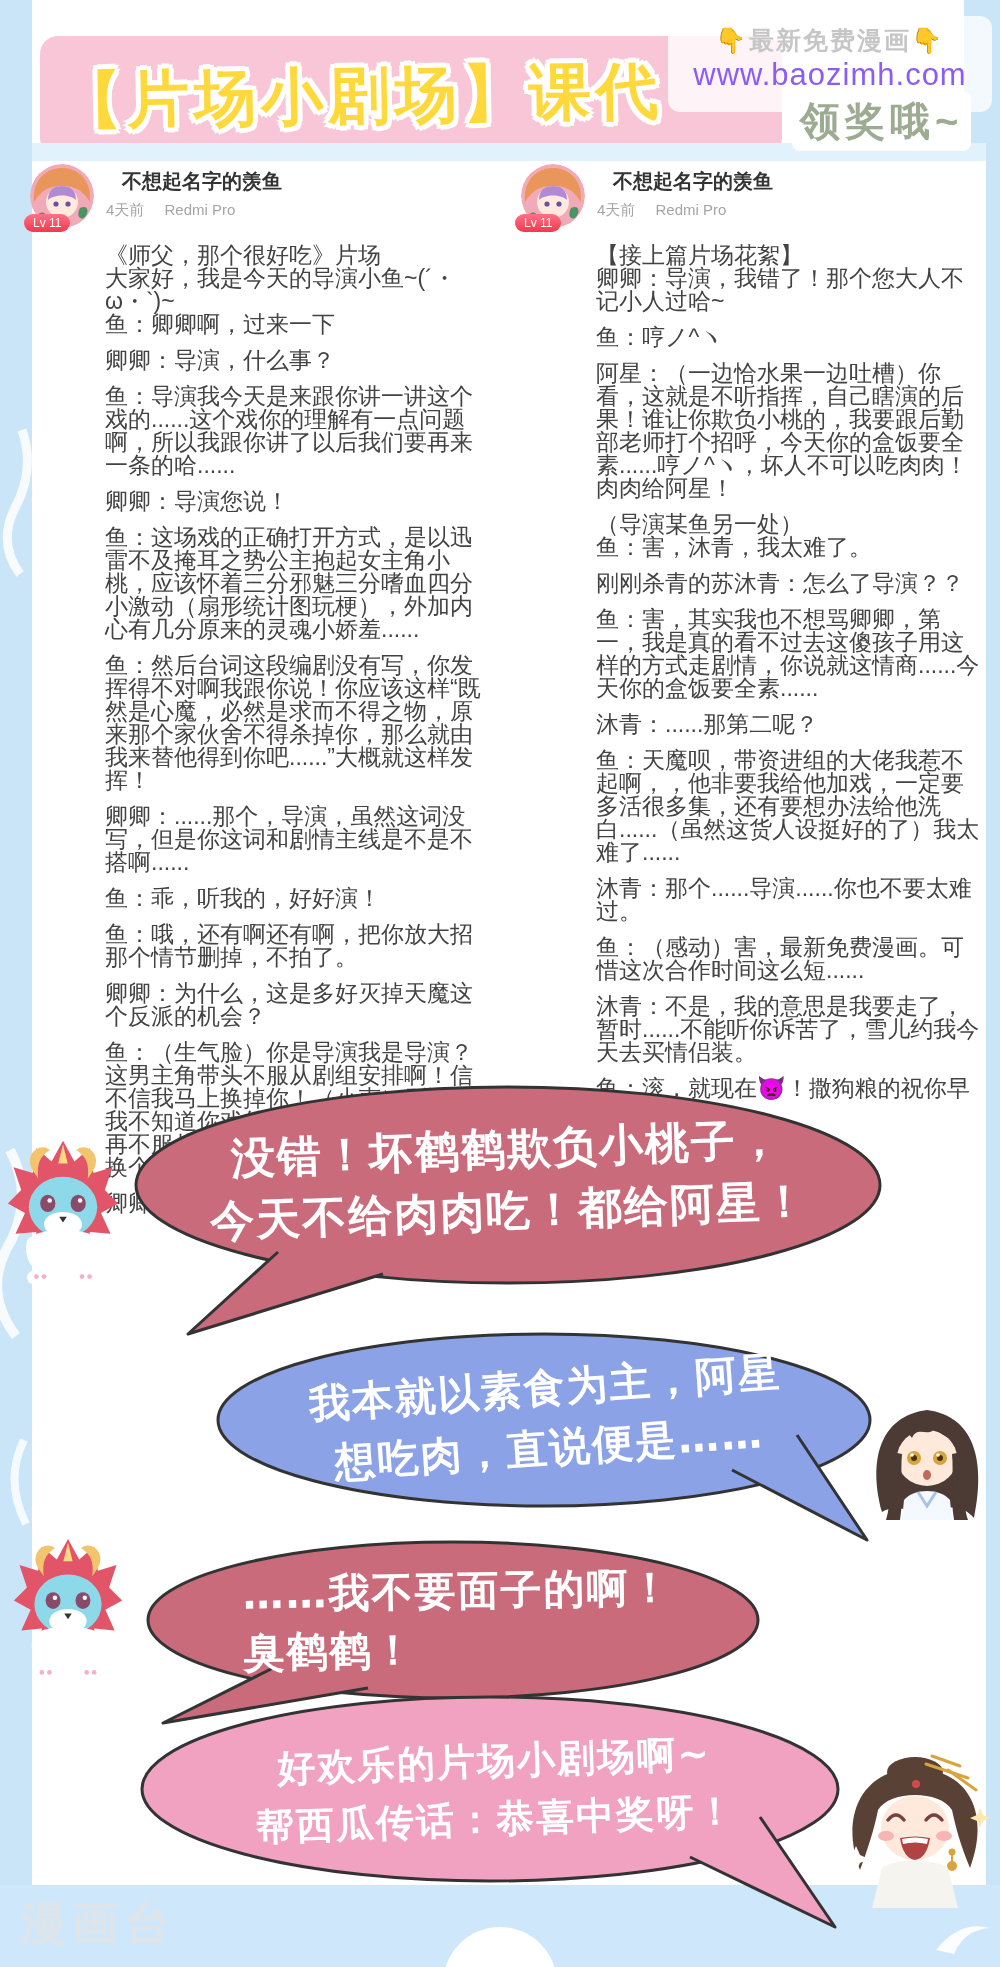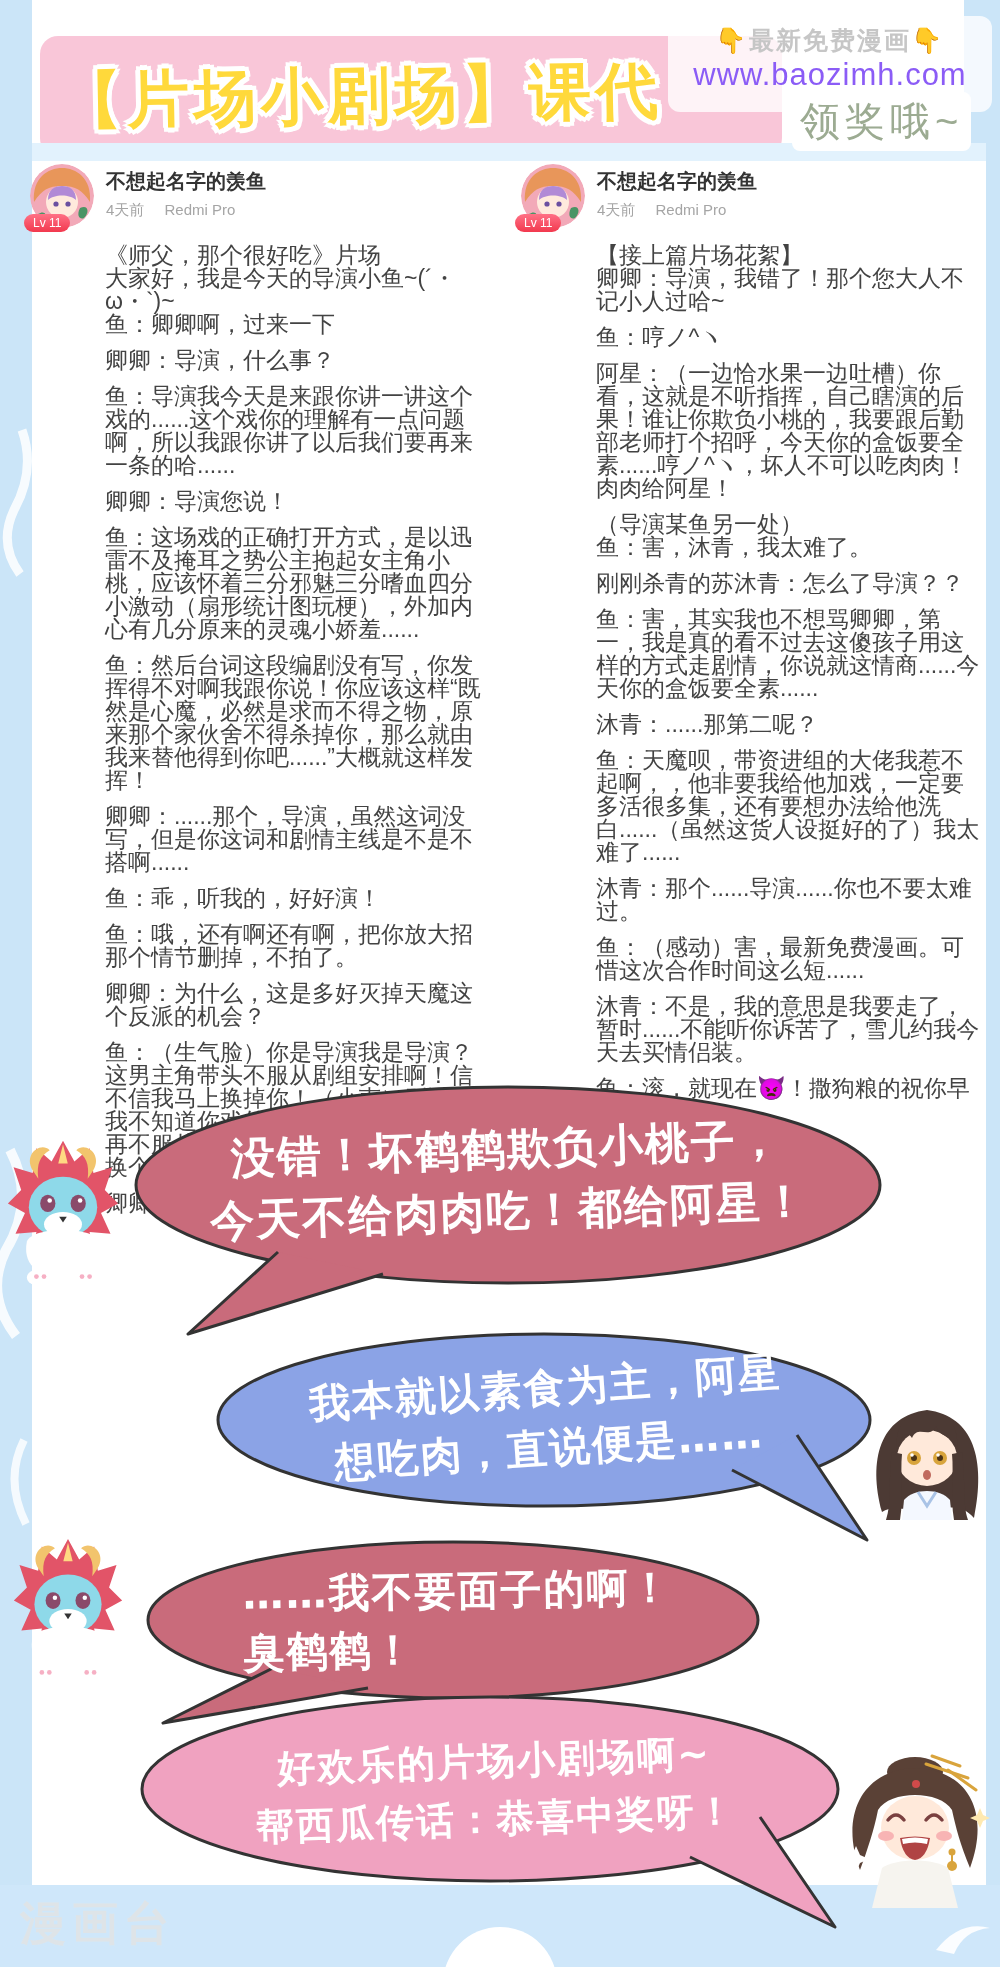--- a/index.html
+++ b/index.html
@@ -17,33 +17,33 @@
   .banner{position:absolute;left:40px;top:36px;width:742px;height:120px;background:#f9c6d8;
           border-radius:18px;display:flex;align-items:center;padding-left:20px;box-sizing:border-box;overflow:hidden;}
   .banner-title{font-size:62px;font-weight:bold;color:#ffd93b;letter-spacing:5px;white-space:nowrap;
       transform:rotate(-1deg);
       text-shadow:-4px -4px 0 #fff,4px -4px 0 #fff,-4px 4px 0 #fff,4px 4px 0 #fff,
                   0 -5px 0 #fff,0 5px 0 #fff,-5px 0 0 #fff,5px 0 0 #fff;}
   .promo{position:absolute;left:668px;top:16px;width:324px;height:96px;background:rgba(255,255,255,.78);
          border-radius:12px;text-align:center;z-index:5;}
   .promo-line1{margin-top:8px;font-size:25px;color:#c6c6c6;letter-spacing:2px;font-weight:bold;}
   .promo-url{font-size:31px;color:#8b5cf6;letter-spacing:1px;}
-  .claim{position:absolute;left:792px;top:92px;z-index:6;font-size:40px;font-weight:normal;color:#9cab92;
+  .claim{position:absolute;left:792px;top:92px;z-index:6;font-size:40px;font-weight:bold;color:#9cab92;
          letter-spacing:5px;background:#fff;padding:2px 8px;border-radius:8px;}
   .divider{position:absolute;left:32px;right:14px;top:143px;height:18px;background:#e2f2fd;}
   
   .posts{position:absolute;left:30px;top:164px;width:956px;display:flex;gap:26px;}
   .post{flex:1;min-width:0;}
   .post-head{display:flex;align-items:flex-start;}
   .avatar-wrap{position:relative;width:64px;height:64px;flex:0 0 64px;}
   .avatar-wrap svg{width:64px;height:64px;border-radius:50%;display:block;}
   .badge{position:absolute;left:-6px;bottom:-4px;background:linear-gradient(#ff7186,#f2394e);
          color:#fff;font-size:12px;font-weight:normal;padding:2px 9px;border-radius:10px;white-space:nowrap;}
   .head-text{margin-left:12px;padding-top:4px;}
-  .uname{font-size:20px;color:#333;font-weight:bold;margin-bottom:6px;}
+  .uname{font-size:20px;color:#333;font-weight:bold;margin-bottom:6px;margin-left:16px;}
   .meta{font-size:15px;color:#a5a5a5;}
   .meta .dev{margin-left:16px;}
   .post-body{margin:16px 0 0 75px;font-size:23px;line-height:23px;color:#434343;}
   .post-body p{margin:0 0 13px 0;white-space:pre-line;}
   .icon-row{display:flex;gap:30px;margin-top:12px;}
   .post-left .icon-row{margin-left:262px;}
   .post-right .icon-row{margin-left:90px;}
   .icon-row svg{display:block;}
   
   .bubble{position:absolute;}

